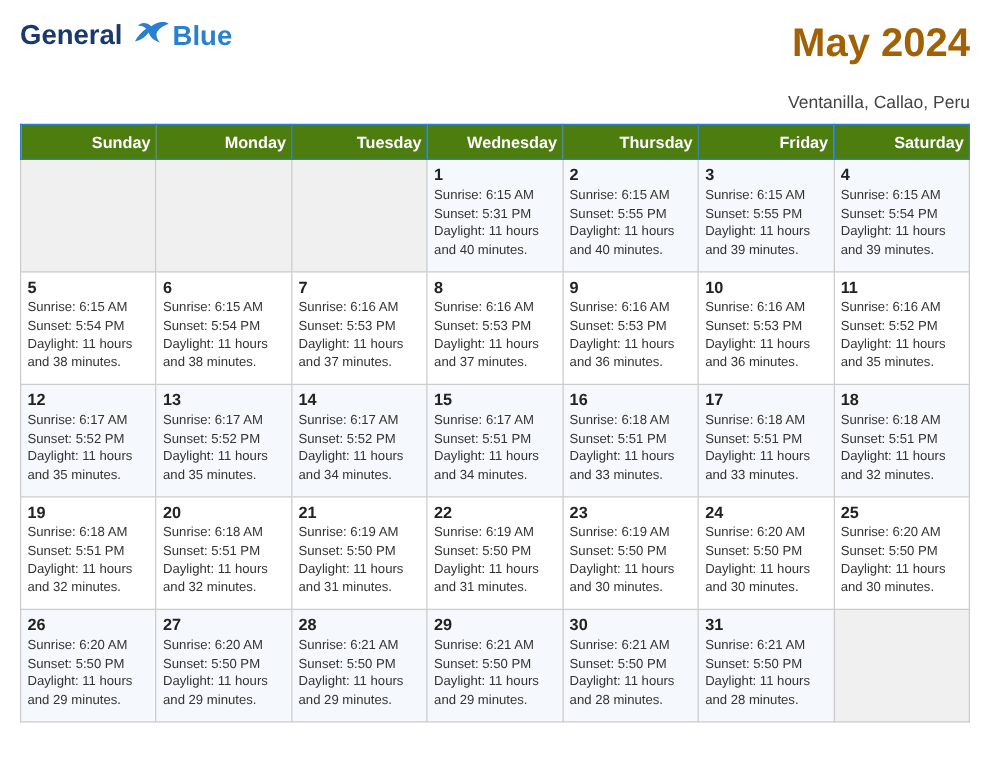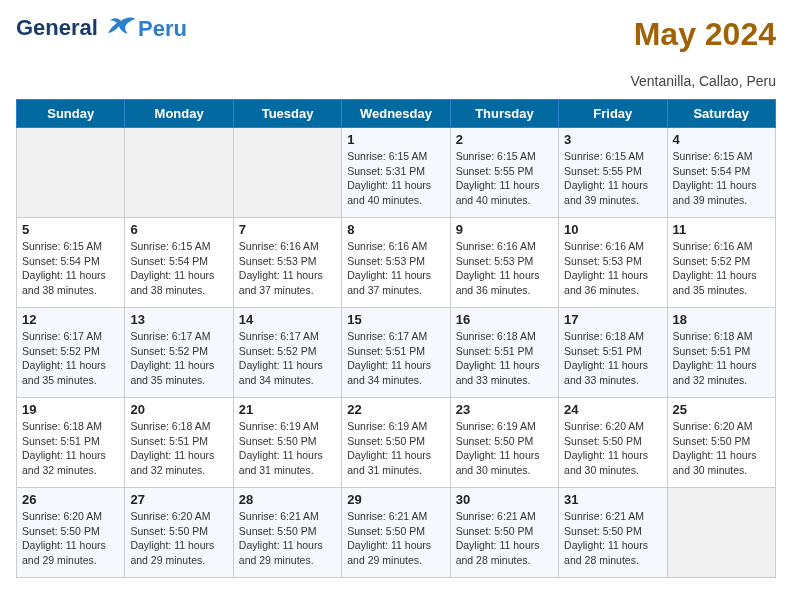--- a/index.html
+++ b/index.html
@@ -32,26 +32,26 @@
       font-size: 14px;
       color: #444;
       margin-top: 20px;
     }
     table {
       width: 100%;
       border-collapse: collapse;
       table-layout: fixed;
     }
     thead tr th {
-      background-color: #0369a1;
+      background-color: #4d7c0f;
       color: #fff;
       padding: 6px 4px;
       font-size: 13px;
       font-weight: bold;
-      text-align: center;
+      text-align: right;
       border: 1px solid #2a7fcf;
     }
     tbody tr td {
       vertical-align: top;
       border: 1px solid #ccc;
       padding: 4px 5px;
       height: 90px;
       font-size: 11px;
       color: #222;
       background: #fff;
@@ -84,21 +84,21 @@
 <div class="header">
   <div class="logo">
     <div>
       <div style="display:flex;align-items:center;">
         <div style="font-size:22px;font-weight:bold;color:#1a3a6b;line-height:1.1;">
           <span style="color:#1a3a6b;">General</span>
           <svg style="display:inline-block;vertical-align:middle;margin-left:2px;" width="30" height="26" viewBox="0 0 30 26">
             <path d="M15 5 C18 2, 26 0, 29 3 C26 4, 22 6, 20 9 C18 12, 20 16, 22 18 C18 17, 14 14, 13 10 C10 14, 5 17, 2 17 C4 13, 8 9, 11 7 C9 5, 6 4, 4 5 C6 2, 11 1, 15 5Z" fill="#2a7fcf"></path>
           </svg>
         </div>
-        <div style="font-size:22px;font-weight:bold;color:#2a7fcf;line-height:1.1;margin-left:2px;">Peru</div>
+        <div style="font-size:22px;font-weight:bold;color:#2a7fcf;line-height:1.1;margin-left:2px;">Blue</div>
       </div>
     </div>
   </div>
   <div class="title-block">
     <div class="month-year">May 2024</div>
     <div class="location">Ventanilla, Callao, Peru</div>
   </div>
 </div>
 
 <table>

